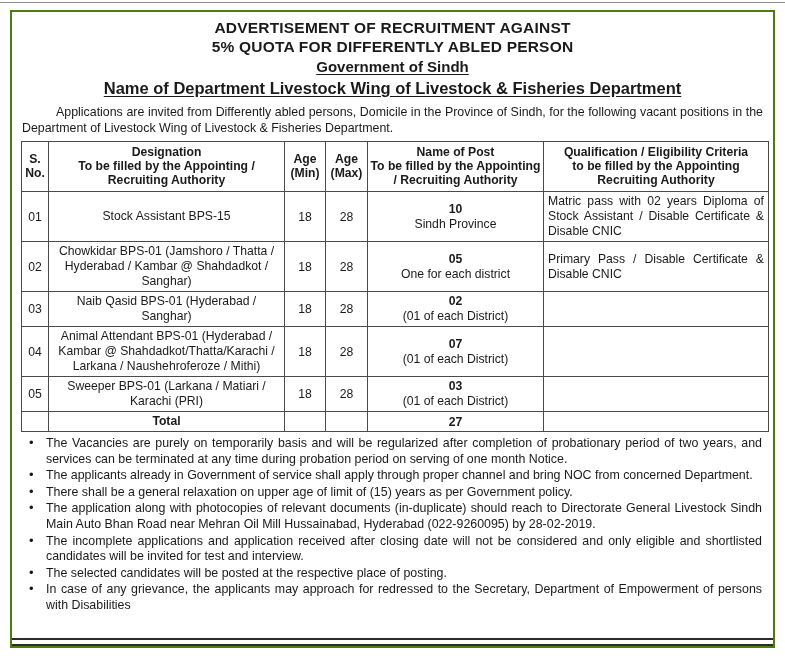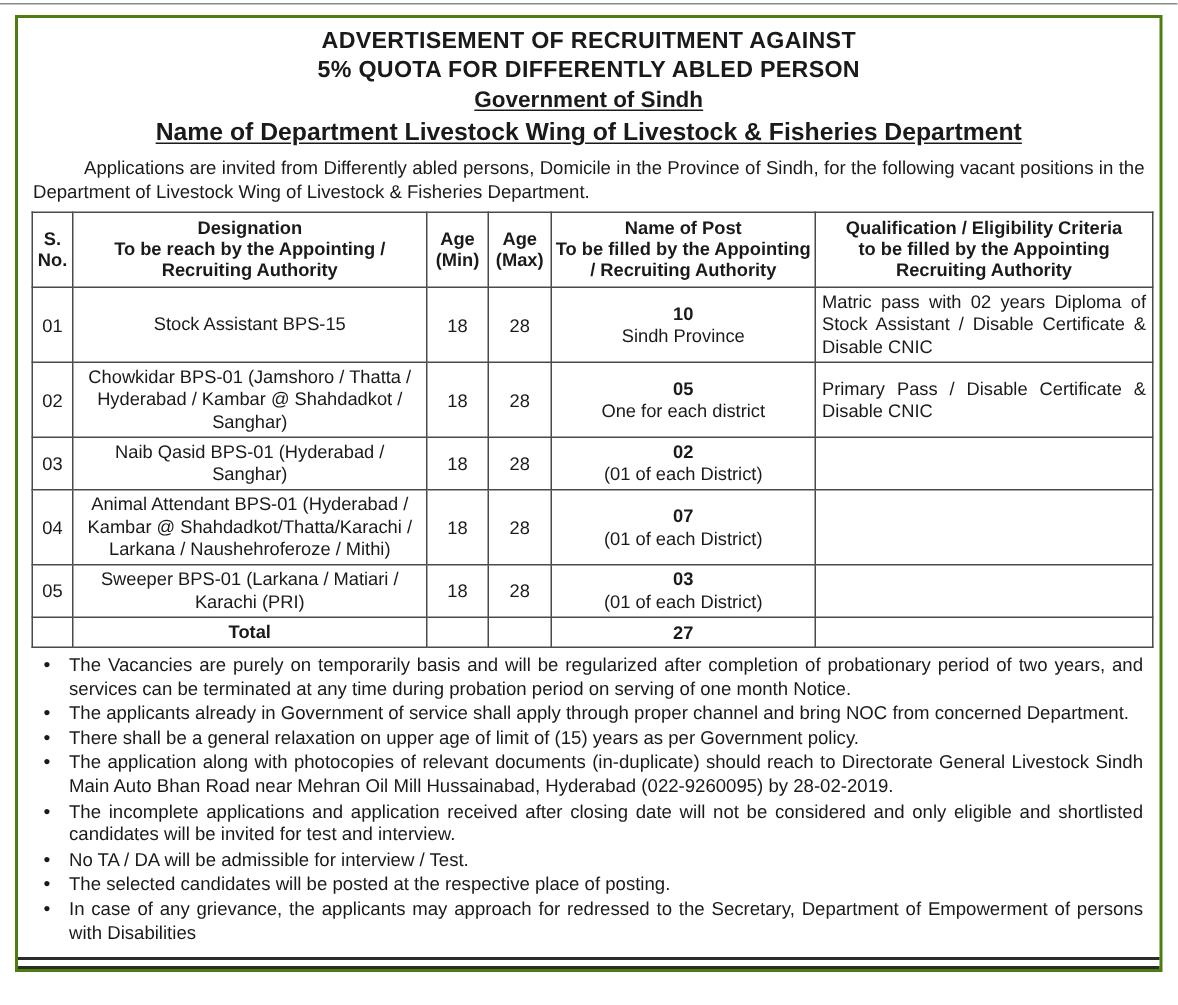--- a/index.html
+++ b/index.html
@@ -164,21 +164,21 @@
           <col class="c-qual">
       </colgroup>
       <thead>
         <tr>
           <th>
             <span>S.
 No.</span>
           </th>
           <th>
             <span>Designation</span><br>
-            <span>To be reach by the Appointing /</span><br>
+            <span>To be filled by the Appointing /</span><br>
             <span>Recruiting Authority</span>
           </th>
           <th>
             <span>Age</span><br>
             <span>(Min)</span>
           </th>
           <th>
             <span>Age</span><br>
             <span>(Max)</span>
           </th>
@@ -266,21 +266,20 @@
         </tr>
       </tbody>
     </table>
 
     <ul class="notes">
       <li>The Vacancies are purely on temporarily basis and will be regularized after completion of probationary period of two years, and services can be terminated at any time during probation period on serving of one month Notice.</li>
       <li>The applicants already in Government of service shall apply through proper channel and bring NOC from concerned Department.</li>
       <li>There shall  be a general relaxation on upper age of limit of (15) years as per Government policy.</li>
       <li>The application along with photocopies of relevant documents (in-duplicate) should reach to Directorate General Livestock Sindh Main Auto Bhan Road near Mehran Oil Mill Hussainabad, Hyderabad (022-9260095) by 28-02-2019.</li>
       <li>The incomplete applications and application received after closing date will not be considered and only eligible and shortlisted candidates will be invited for test and interview.</li>
-      <li>No TA / DA will be admissible for interview / Test.</li>
       <li>The selected candidates will be posted at the respective place of posting.</li>
       <li>In case of any grievance, the applicants may approach for redressed to the Secretary, Department of Empowerment of persons with Disabilities</li>
     </ul>
 
     <div class="bottom-rule-1"></div>
     <div class="bottom-rule-2"></div>
   </div>
 </div>
 
 </body></html>

